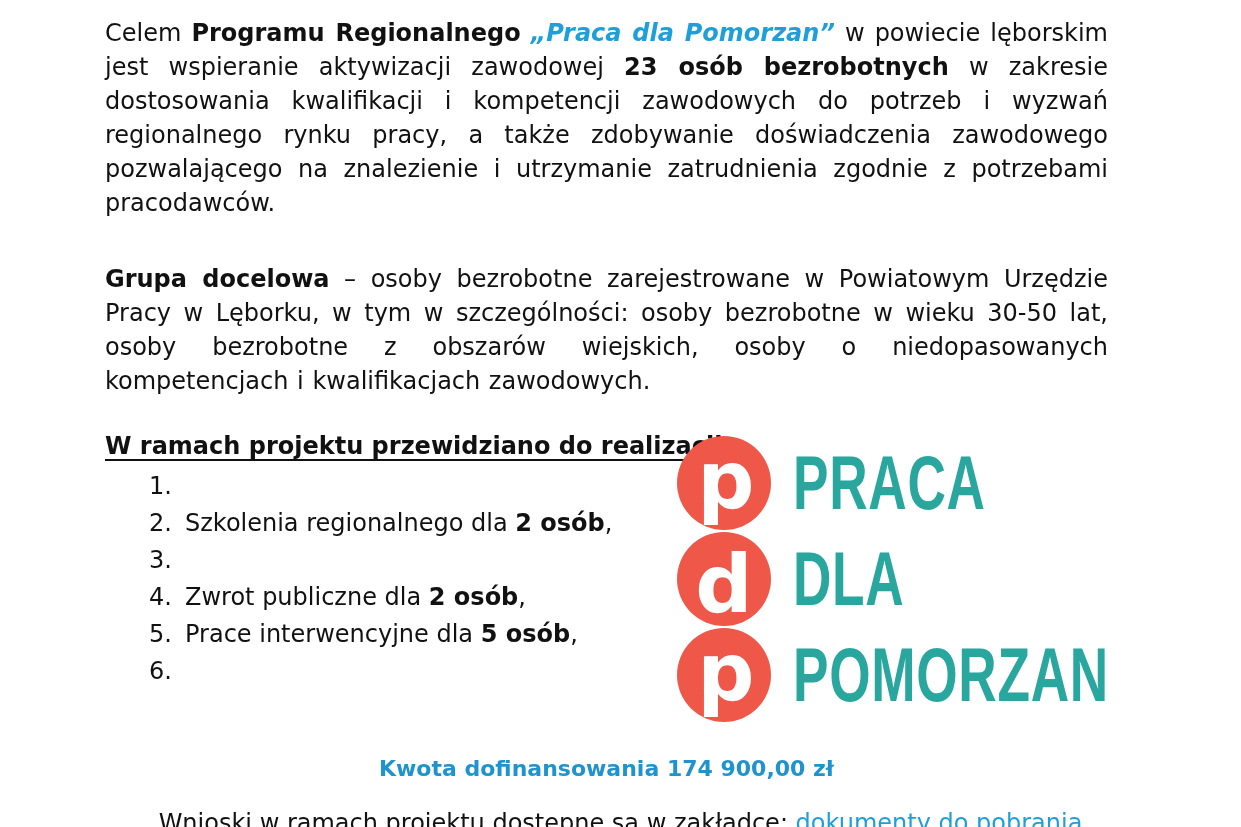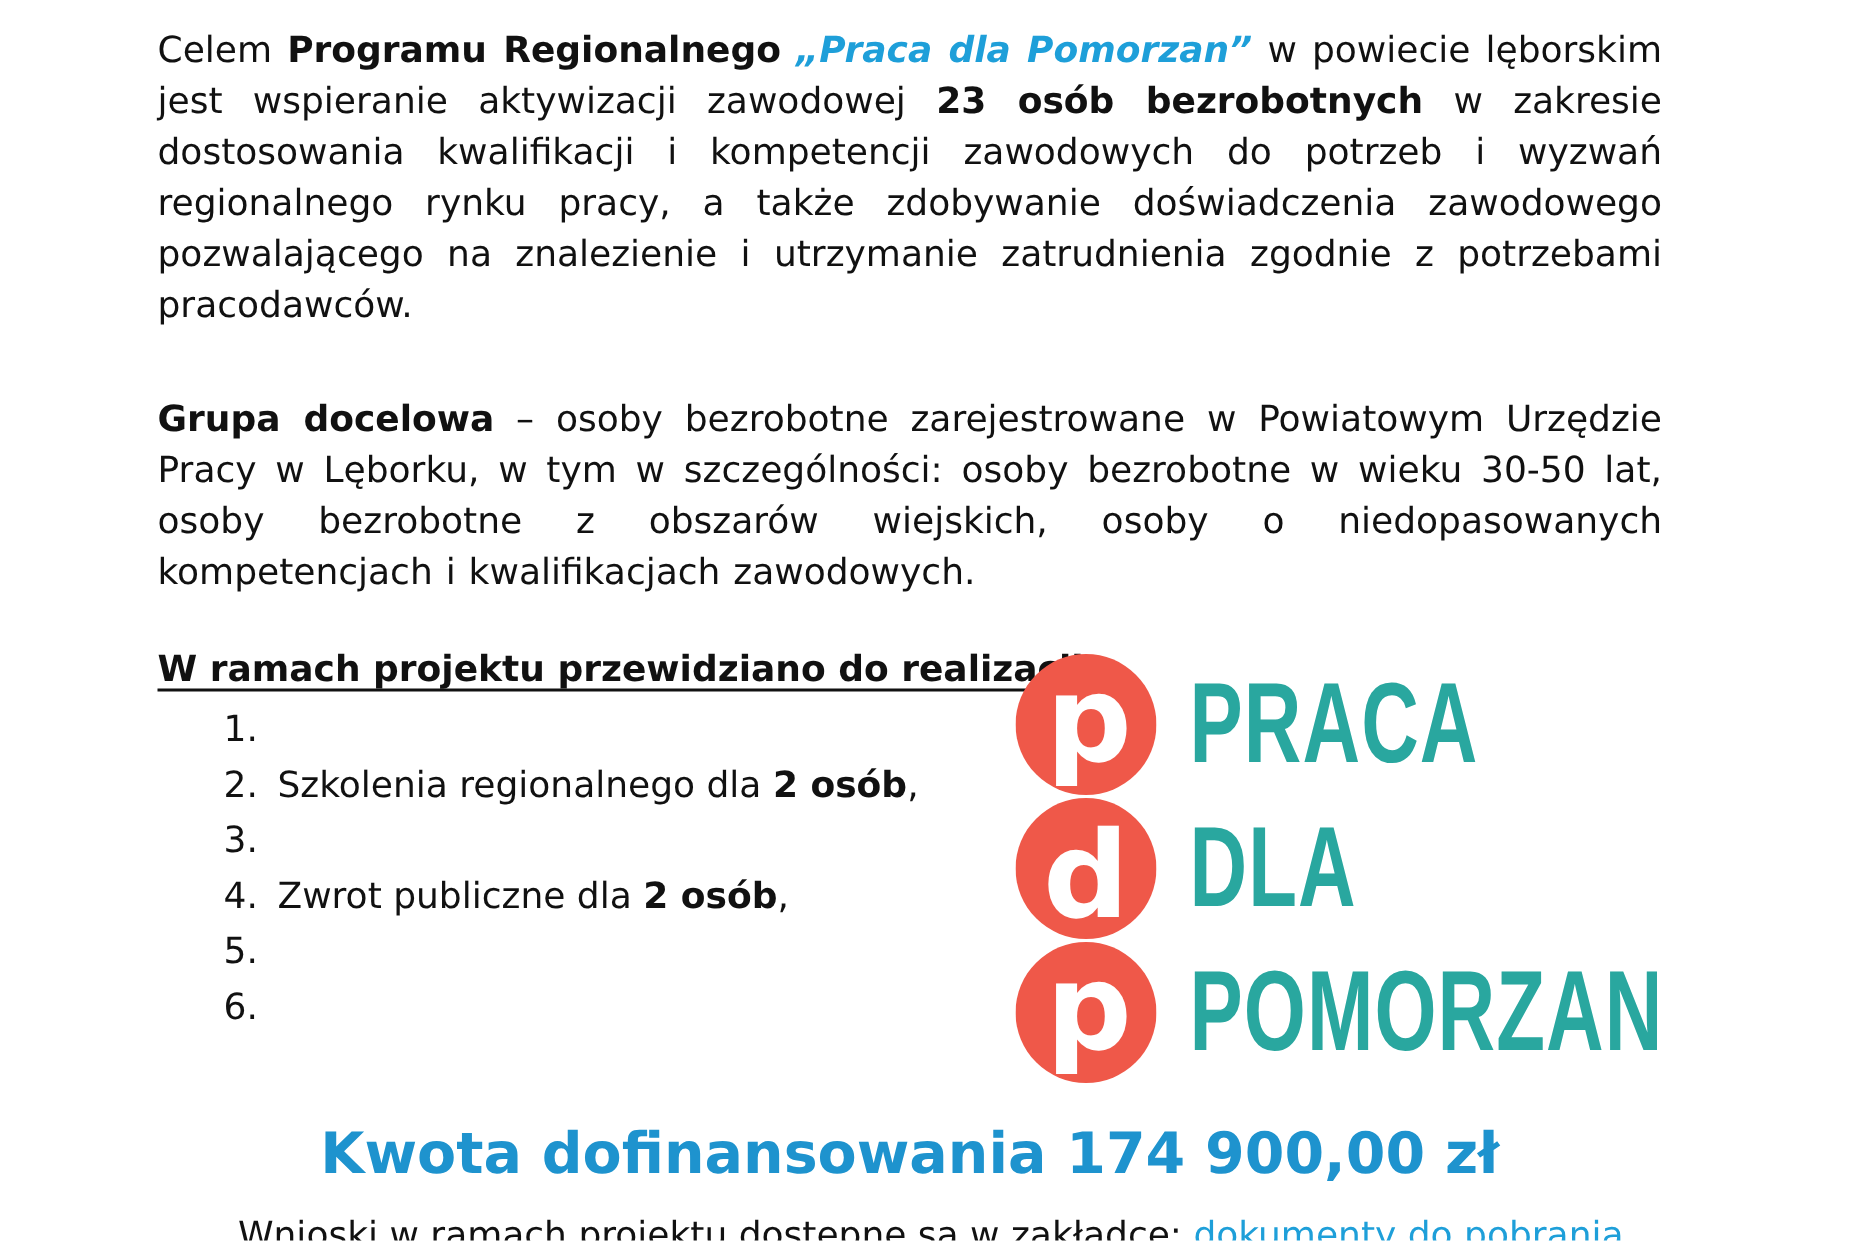--- a/index.html
+++ b/index.html
@@ -40,21 +40,21 @@
   .logo-row{display:flex;align-items:center;height:95px;margin-top:1px;}
   .logo-badge{width:94px;height:94px;flex:none;}
   .logo-word{
     font-family:"Liberation Sans",sans-serif;
     font-size:76px;font-weight:800;color:var(--teal);
     letter-spacing:1px;line-height:1;margin-left:22px;
     transform:scaleX(0.70);transform-origin:left center;white-space:nowrap;
   }
   .funding{
     position:absolute;left:105px;top:748px;width:1003px;
-    text-align:center;font-size:38px;line-height:42px;font-weight:bold;
+    text-align:center;font-size:22px;line-height:42px;font-weight:bold;
     color:var(--amount-blue);
   }
   .footer-line{
     position:absolute;left:0;top:806px;width:1241px;
     text-align:center;font-size:24px;line-height:34px;
   }
 </style>
 </head>
 <body>
 
@@ -77,20 +77,21 @@
       </div>
       <div class="task-item">
         <span class="task-num">3.</span>
       </div>
       <div class="task-item">
         <span class="task-num">4.</span>
         <span class="task-text"><span>Zwrot publiczne dla </span><span class="b">2 osób</span><span>,</span></span>
       </div>
       <div class="task-item">
         <span class="task-num">5.</span>
+        <span class="task-text"><span>Prace interwencyjne dla </span><span class="b">5 osób</span><span>,</span></span>
       </div>
       <div class="task-item">
         <span class="task-num">6.</span>
       </div>
     </div>
 
   </div>
 
   <div class="logo">
     <div class="logo-row">

